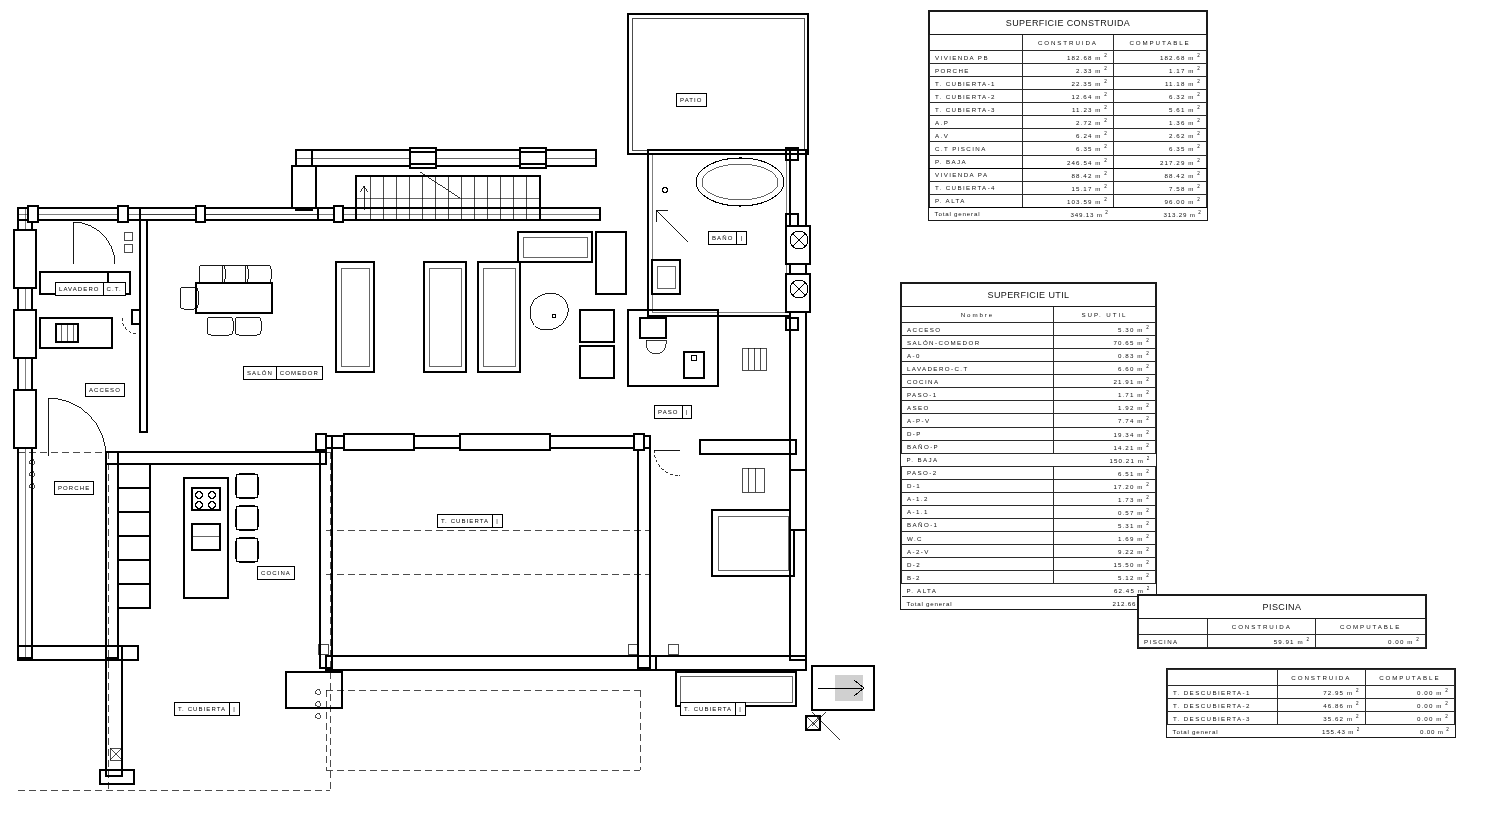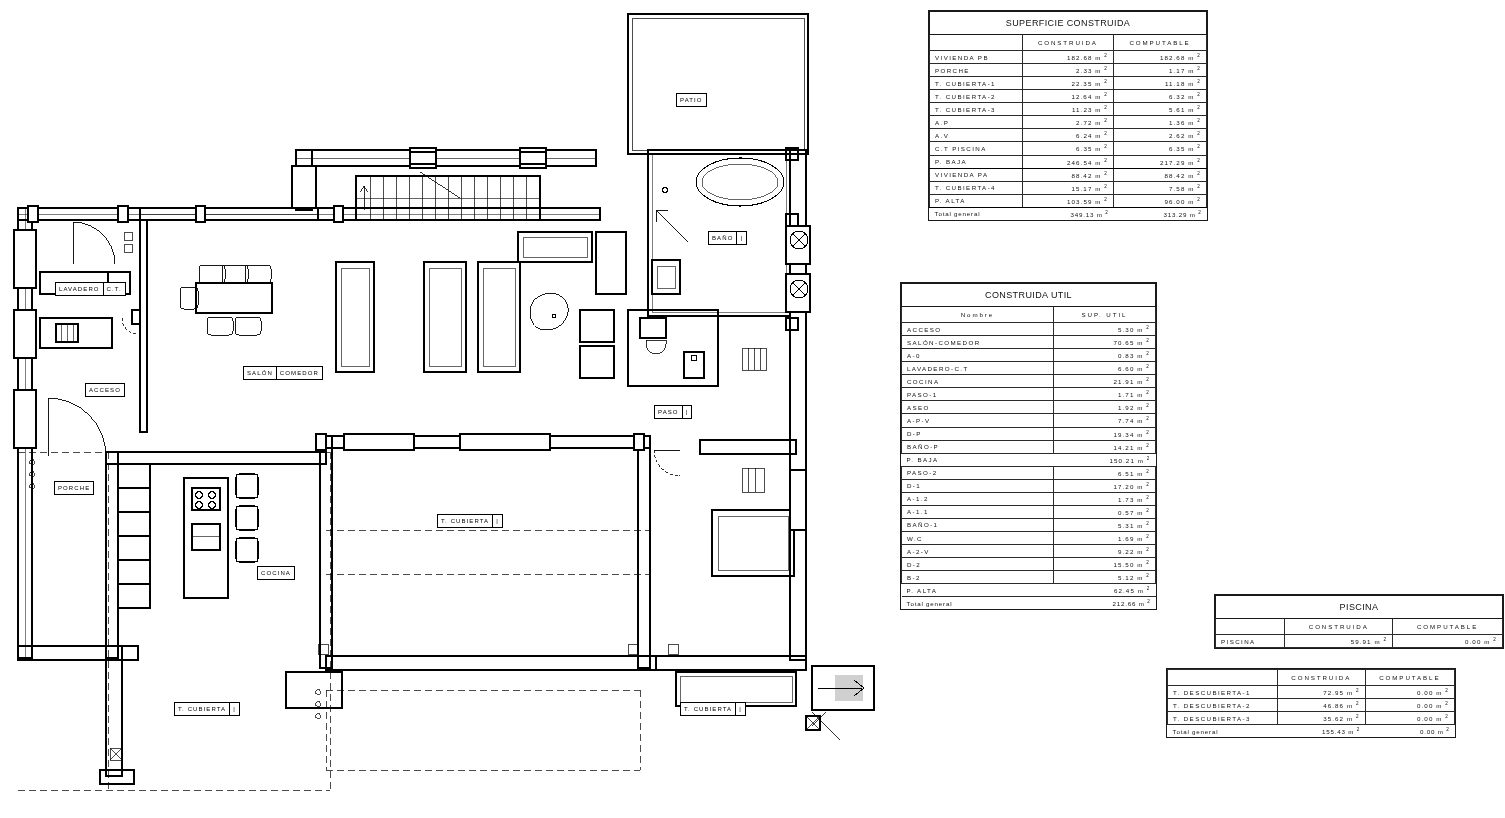--- a/index.html
+++ b/index.html
@@ -29,21 +29,21 @@
   .tbl .hdr{text-align:center;letter-spacing:1.9px;font-size:6.2px;padding:4px 5px;}
   .tbl .num{text-align:right;letter-spacing:1.1px;}
   .tbl .nm{text-align:left;}
   .tbl tr.sub td{border-top:1.6px solid #000;border-bottom:1.6px solid #000;}
   .tbl tr.total td{border:none;border-top:1px solid #2b2b2b;letter-spacing:.8px;}
   .tbl tr.plain td{border-left:none;border-right:none;}
   .sup{font-size:4.6px;vertical-align:super;}
 
   #t-construida{left:908px;top:10px;width:278px;margin-left:20px;}
   #t-util{left:900px;top:282px;width:255px;}
-  #t-piscina{left:1214px;top:594px;width:288px;}
+  #t-piscina{left:1137px;top:594px;width:288px;}
   #t-terrazas{left:1166px;top:668px;width:288px;}
 </style>
 </head>
 <body>
 
 <div id="plan">
 <svg width="890" height="818" viewBox="0 0 890 818" xmlns="http://www.w3.org/2000/svg">
   <g fill="none" stroke="#000" stroke-width="1.1" shape-rendering="crispEdges">
 
     <rect x="628" y="14" width="180" height="140"></rect>
@@ -412,21 +412,21 @@
           <td class="num">313.29 m <span class="sup">2</span></td>
         </tr>
       </tbody>
   </table>
 </div>
 
 <div class="tbl" id="t-util">
   <table>
     <tbody>
         <tr>
-          <td class="title" colspan="2">CONSTRUIDA UTIL</td>
+          <td class="title" colspan="2">SUPERFICIE UTIL</td>
         </tr>
     <tr>
       <th class="hdr">Nombre</th>
       <th class="hdr">SUP. UTIL</th>
     </tr>
     </tbody>
       <tbody id="rows-util">
         <tr>
           <td class="nm">ACCESO</td>
           <td class="num">5.30 m <span class="sup">2</span></td>

